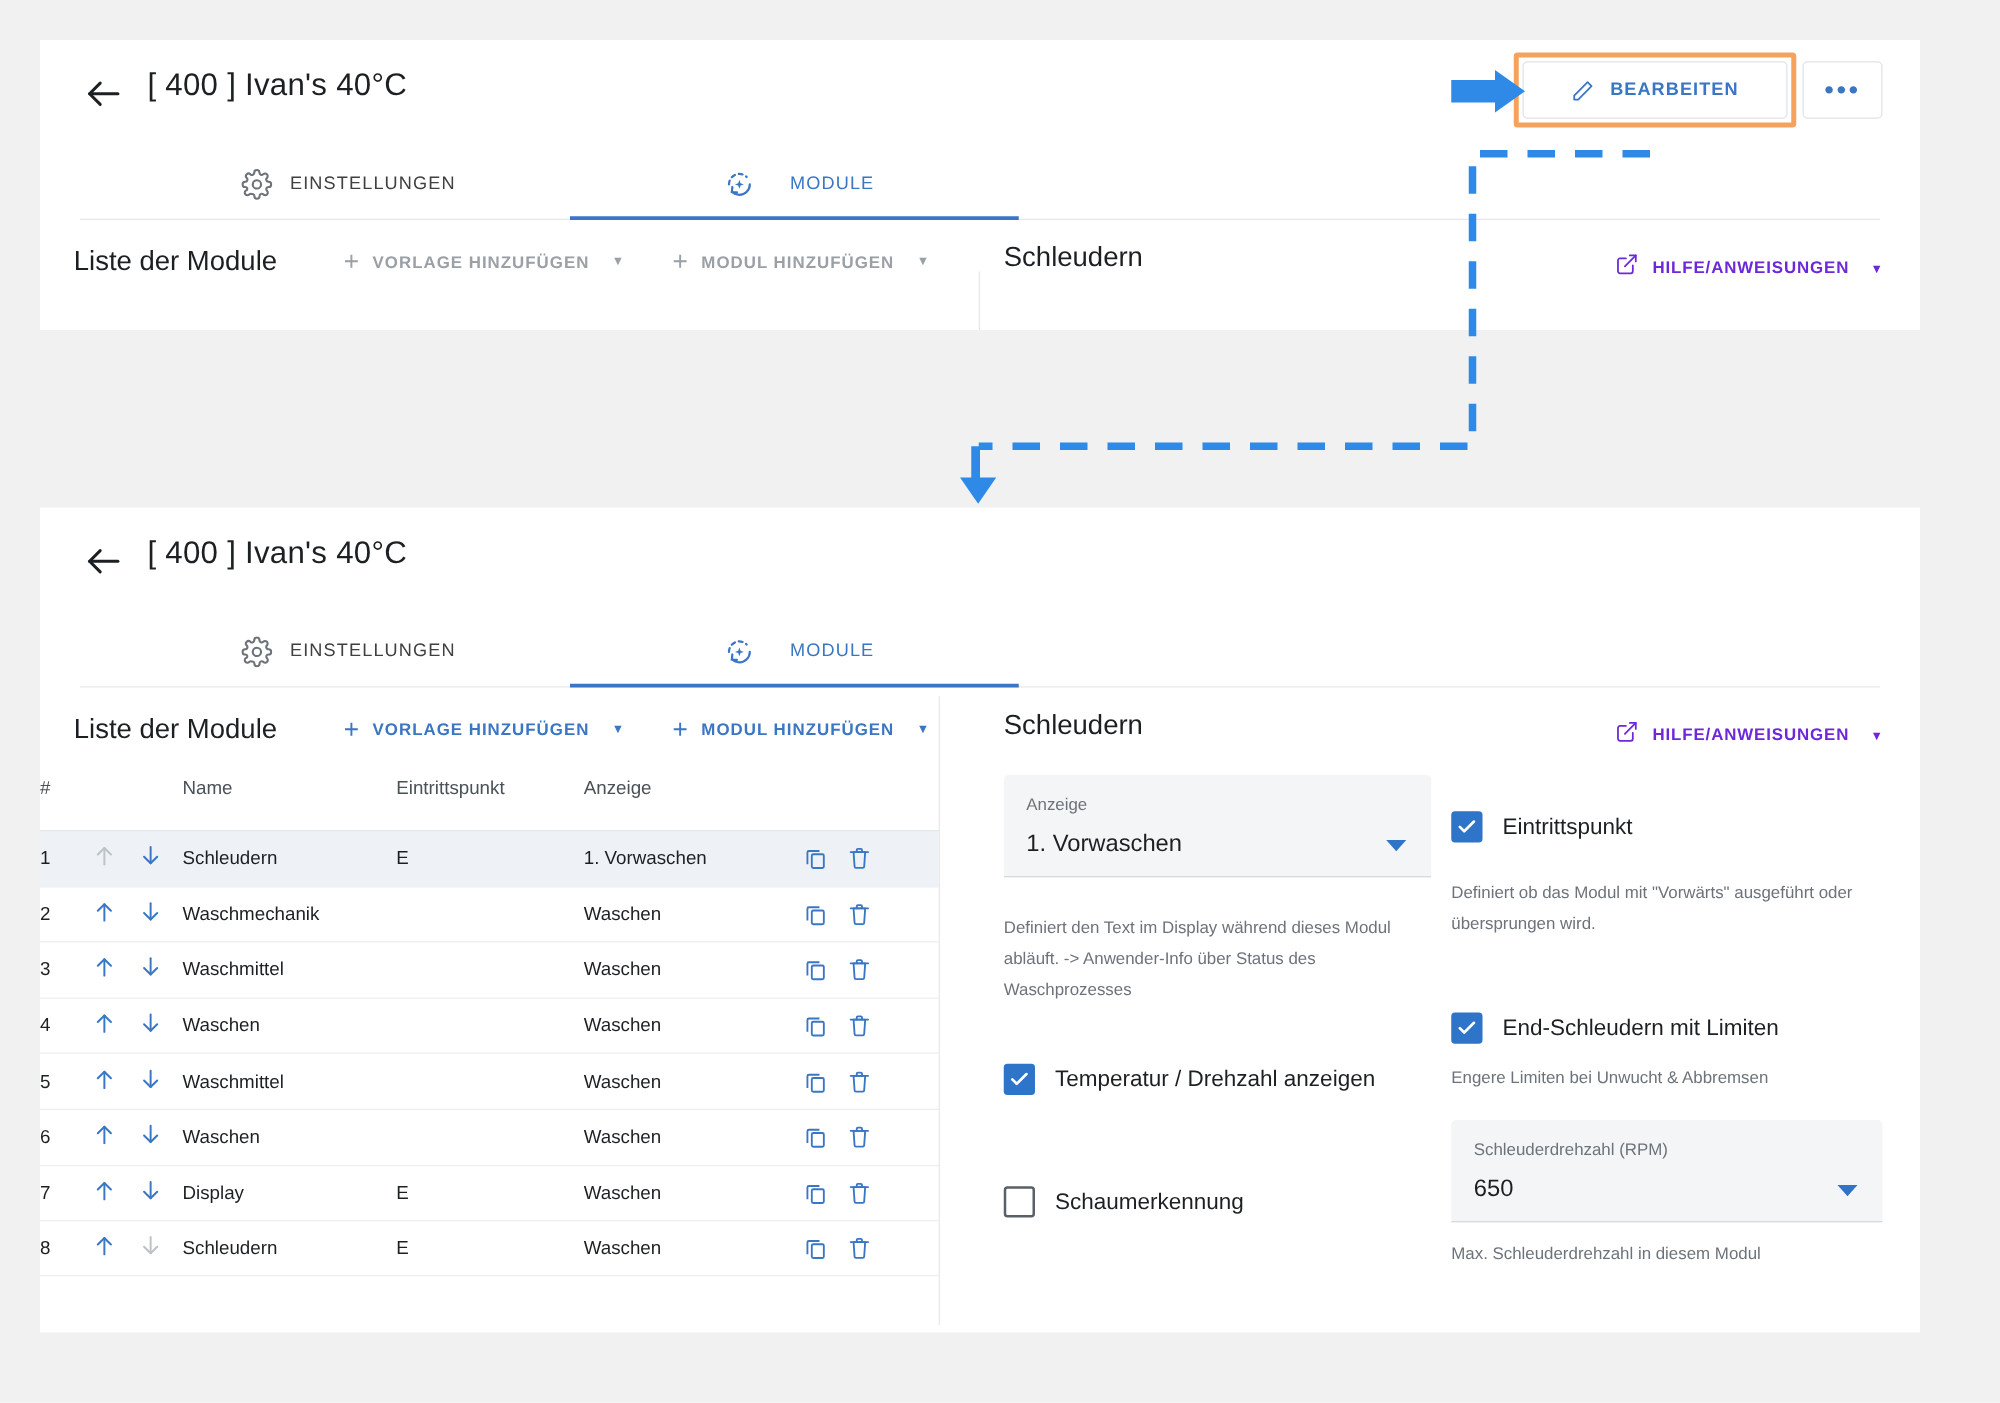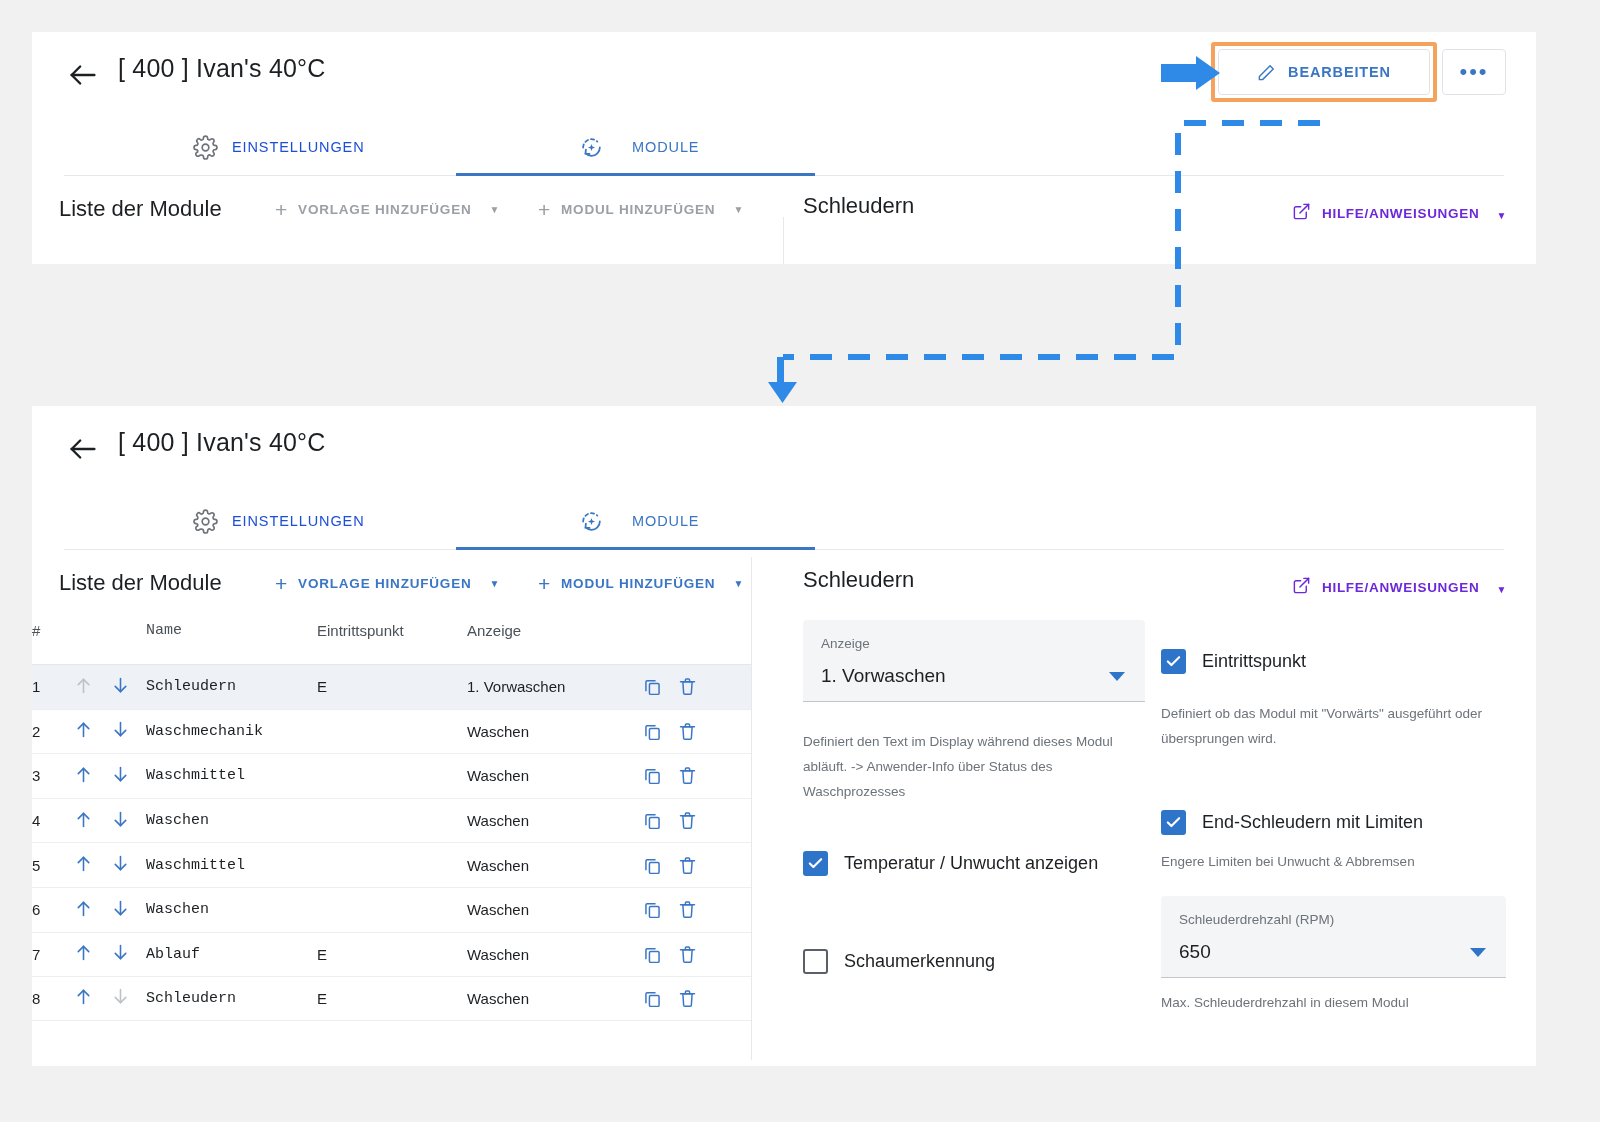--- a/index.html
+++ b/index.html
@@ -76,21 +76,21 @@
   
   .tabs { position: relative; height: 58px; }
   .tab {
     position: absolute; top: 0; height: 58px;
     display: flex; align-items: center; gap: 14px;
     cursor: pointer;
   }
   .tab-1 { left: 161px; }
   .tab-2 { left: 547px; gap: 28px; }
   .tab-label { font-size: 14.5px; letter-spacing: .9px; font-weight: 500; }
-  .tab-inactive .tab-label { color: #1d4ed8; }
+  .tab-inactive .tab-label { color: #404040; }
   .tab-inactive svg { color: #6c737a; }
   .tab-active   .tab-label { color: #3a76c4; }
   .tab-active   svg { color: #3a76c4; }
   .tabs-rule {
     position: absolute; left: 32px; right: 32px; bottom: 0;
     height: 1px; background: #e6e8ea;
   }
   .tab-underline {
     position: absolute; left: 424px; width: 359px; bottom: 0;
     height: 3px; background: #3a76c4;
@@ -135,21 +135,21 @@
   #vsplit-bottom { top: 557px; height: 503px; }
 
   
   .tbl { position: absolute; left: 32px; top: 622px; width: 719px; }
   .tbl-head { display: flex; height: 42px; align-items: flex-start; }
   .tbl-head span {
     font-size: 15px; color: #4a5157;
   }
   .c-num  { width: 41px; flex: none; }
   .c-move { width: 73px; flex: none; }
-  .c-name { width: 171px; flex: none; font-family: Liberation Mono, monospace; }
+  .c-name { width: 171px; flex: none; }
   .c-ep   { width: 150px; flex: none; }
   .c-anz  { width: 175px; flex: none; }
   .c-act  { width: 109px; flex: none; display: flex; gap: 14px; justify-content: flex-start; }
 
   .tbl-row {
     display: flex; align-items: center; height: 44.6px;
     border-top: 1px solid #eceef0;
     font-size: 15px; color: #1d2023;
   }
   .tbl-row.selected { background: #eef2f6; border-top-color: #e2e7eb; }
@@ -553,21 +553,21 @@
               <svg width="21" height="21" viewBox="0 0 24 24" fill="none" stroke="currentColor" stroke-width="1.8" stroke-linecap="round" stroke-linejoin="round">
                 <line x1="12" y1="20" x2="12" y2="5"></line>
                 <polyline points="6,11 12,5 18,11"></polyline>
               </svg>
             </span><span class="mv">
               <svg width="21" height="21" viewBox="0 0 24 24" fill="none" stroke="currentColor" stroke-width="1.8" stroke-linecap="round" stroke-linejoin="round">
                 <line x1="12" y1="4" x2="12" y2="19"></line>
                 <polyline points="6,13 12,19 18,13"></polyline>
               </svg>
             </span></span>
-          <span class="c-name">Ablauf</span>
+          <span class="c-name">Display</span>
           <span class="c-ep">E</span>
           <span class="c-anz">Waschen</span>
           <span class="c-act">
             <span class="act-ico">
               <svg width="21" height="21" viewBox="0 0 24 24" fill="none" stroke="currentColor" stroke-width="1.7" stroke-linejoin="round">
                 <rect x="8.5" y="8.5" width="11" height="12.5" rx="1.4"></rect>
                 <path d="M15.5 5.5H5.9A1.4 1.4 0 004.5 6.9v10.6"></path>
               </svg>
             </span>
             <span class="act-ico">
@@ -623,21 +623,21 @@
         <span class="select-caret"></span>
       </div>
       <div class="helper">Definiert den Text im Display während dieses Modul abläuft. -&gt; Anwender-Info über Status des Waschprozesses</div>
 
       <div class="cb-row" style="margin-top:47px">
         <span class="cb on">
           <svg width="17" height="17" viewBox="0 0 24 24" fill="none" stroke="#fff" stroke-width="3" stroke-linecap="round" stroke-linejoin="round">
               <polyline points="20,6 9,17 4,12"></polyline>
             </svg>
         </span>
-        <span class="cb-label">Temperatur / Unwucht anzeigen</span>
+        <span class="cb-label">Temperatur / Drehzahl anzeigen</span>
       </div>
 
       <div class="cb-row" style="margin-top:73px">
         <span class="cb off"></span>
         <span class="cb-label">Schaumerkennung</span>
       </div>
     </div>
 
     <div class="col-b">
       <div class="cb-row" style="margin-top:29px">

